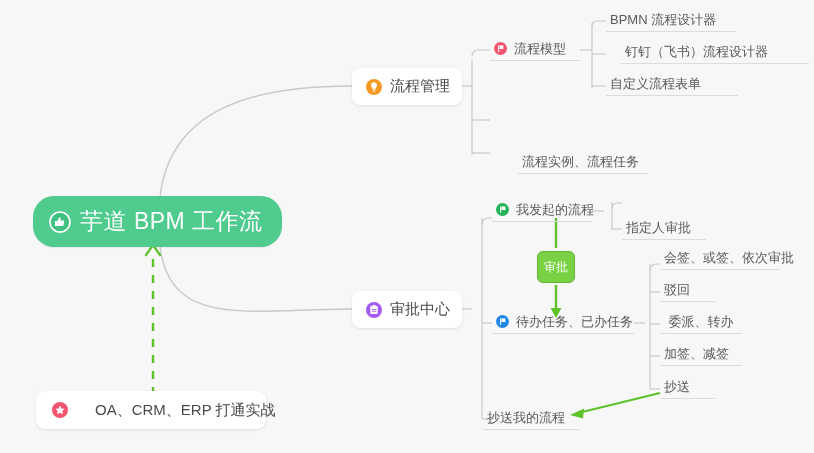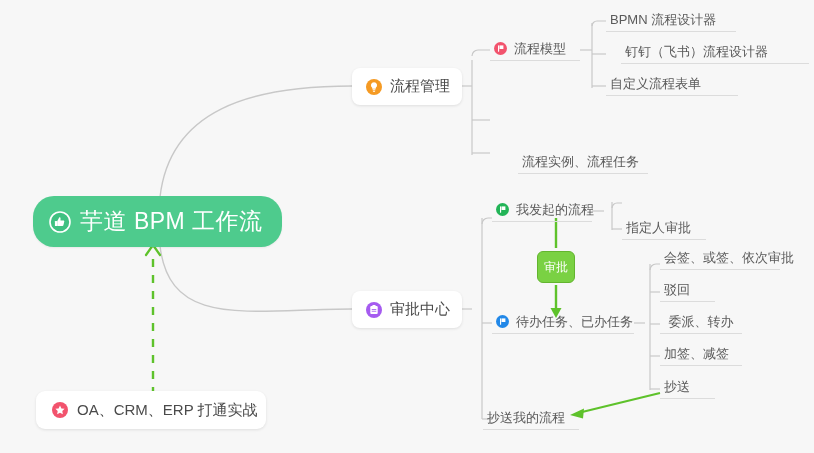--- a/index.html
+++ b/index.html
@@ -77,21 +77,21 @@
     font-size: 13px;
     white-space: nowrap;
     line-height: 1;
   }
 
   
   .note-card {
     position: absolute;
     display: flex;
     align-items: center;
-    gap: 9px;
+    gap: 27px;
     background: #ffffff;
     border-radius: 9px;
     padding: 0 16px;
     box-sizing: border-box;
     box-shadow: 0 1px 3px rgba(0,0,0,0.10);
   }
   .note-label {
     color: #4a4a4a;
     font-size: 15px;
     white-space: nowrap;

